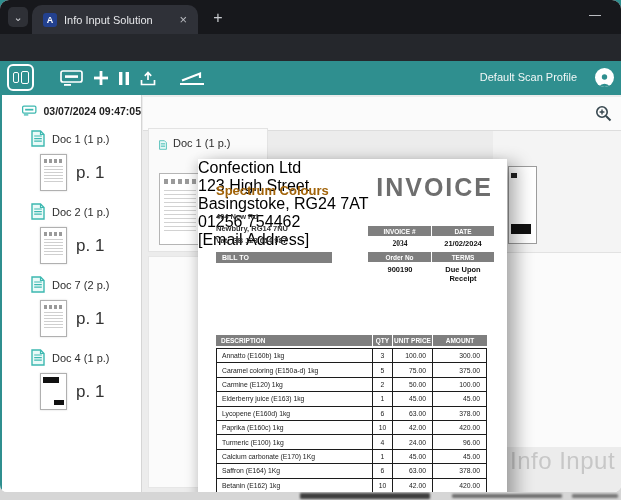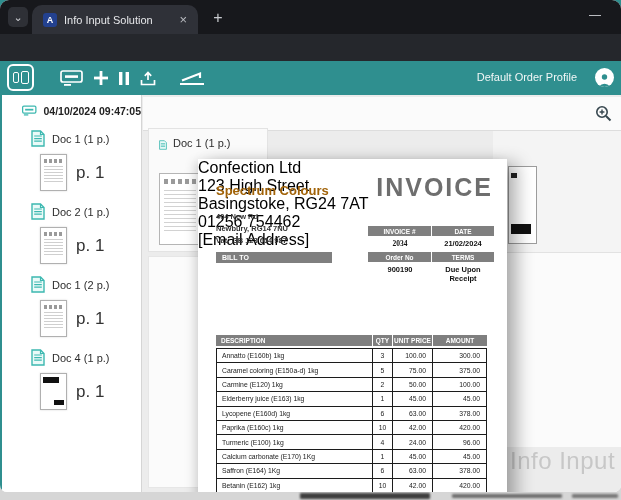--- a/index.html
+++ b/index.html
@@ -205,39 +205,39 @@
           <path d="M1.5 9 V13.5 H14.5 V9" fill="none" stroke="#fff" stroke-width="1.7"></path>
           <path d="M8 9 V2 M4.8 4.8 L8 1.5 L11.2 4.8" fill="none" stroke="#fff" stroke-width="1.7"></path>
         </svg>
       </span>
       <span class="ic" style="margin-left:12px;">
         <svg width="26" height="17" viewBox="0 0 26 17">
           <path d="M3 10.5 L21 3.5 L21 8" fill="none" stroke="#fff" stroke-width="2.2"></path>
           <line x1="1" y1="14" x2="25" y2="14" stroke="#fff" stroke-width="2.2"></line>
         </svg>
       </span>
-      <span class="profile-label">Default Order Profile</span>
+      <span class="profile-label">Default Scan Profile</span>
       <span class="avatar">
         <svg width="15" height="15" viewBox="0 0 15 15">
           <circle cx="7.5" cy="5" r="2.7" fill="#2f8f8f"></circle>
           <path d="M1.5 15 Q7.5 8.5 13.5 15 Z" fill="#2f8f8f"></path>
         </svg>
       </span>
     </div>
 
     <div class="content">
 
       <div class="sidebar">
         <div class="batch-row">
           <svg width="19" height="15" viewBox="0 0 23 18">
             <rect x="1" y="2" width="21" height="11" rx="2" fill="none" stroke="#3cb8b0" stroke-width="2"></rect>
             <rect x="5" y="6.3" width="13" height="2.8" fill="#3cb8b0"></rect>
             <rect x="3" y="15" width="7" height="2" fill="#3cb8b0"></rect>
           </svg>
-          <span class="batch-label">04/10/2024 09:47:05</span>
+          <span class="batch-label">03/07/2024 09:47:05</span>
         </div>
         <div id="doc-list"></div>
 
           <div class="doc-block">
             <div class="doc-label-row">
               <svg width="14" height="17" viewBox="0 0 14 17">
                 <path d="M1 1 H9.5 L13 4.5 V16 H1 Z" fill="#eafaf8" stroke="#3cb8b0" stroke-width="1.4"></path>
                 <path d="M9.5 1 L9.5 4.5 L13 4.5" fill="none" stroke="#3cb8b0" stroke-width="1.2"></path>
                 <line x1="3.2" y1="6" x2="10.8" y2="6" stroke="#3cb8b0" stroke-width="1.2"></line>
                 <line x1="3.2" y1="8.6" x2="10.8" y2="8.6" stroke="#3cb8b0" stroke-width="1.2"></line>
@@ -274,21 +274,21 @@
 
           <div class="doc-block">
             <div class="doc-label-row">
               <svg width="14" height="17" viewBox="0 0 14 17">
                 <path d="M1 1 H9.5 L13 4.5 V16 H1 Z" fill="#eafaf8" stroke="#3cb8b0" stroke-width="1.4"></path>
                 <path d="M9.5 1 L9.5 4.5 L13 4.5" fill="none" stroke="#3cb8b0" stroke-width="1.2"></path>
                 <line x1="3.2" y1="6" x2="10.8" y2="6" stroke="#3cb8b0" stroke-width="1.2"></line>
                 <line x1="3.2" y1="8.6" x2="10.8" y2="8.6" stroke="#3cb8b0" stroke-width="1.2"></line>
                 <line x1="3.2" y1="11.2" x2="10.8" y2="11.2" stroke="#3cb8b0" stroke-width="1.2"></line>
               </svg>
-              <span class="doc-label">Doc 1 (2 p.)</span>
+              <span class="doc-label">Doc 7 (2 p.)</span>
             </div>
             <div>
           <div class="page-row">
             <span class="thumb thumb-table"></span>
             <span class="page-label">p. 1</span>
           </div>
 
         </div>
           </div>
 

